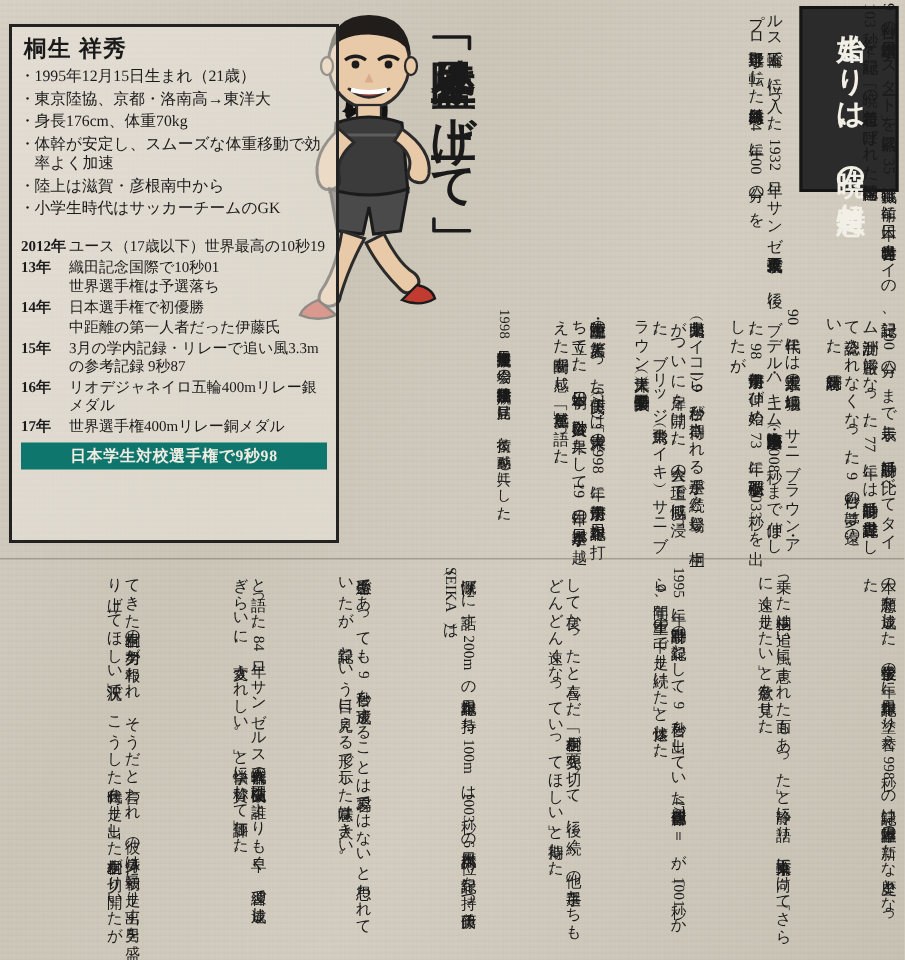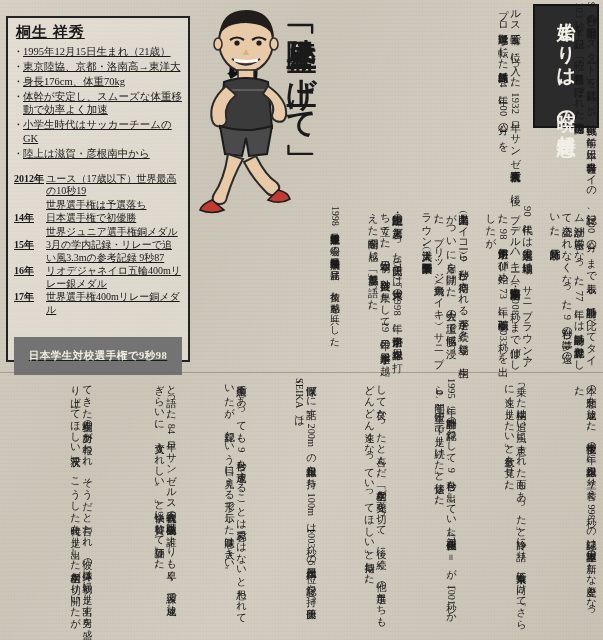--- a/index.html
+++ b/index.html
@@ -56,36 +56,36 @@
   #headline2{
     position:absolute;top:14px;right:262px;width:56px;height:352px;
   }
   #headline2 .v{font-size:30px;font-weight:bold;letter-spacing:1px;}
 
   
   #caricature{position:absolute;left:190px;top:4px;width:110px;height:232px;}
 
   
   #profile{
-    position:absolute;left:6px;top:16px;width:184px;height:346px;
+    position:absolute;left:6px;top:16px;width:220px;height:346px;
     border:2px solid #222;background:rgba(236,232,222,.55);
-    padding:4px 6px;box-sizing:border-box;text-decoration:underline;
+    padding:4px 6px;box-sizing:border-box;
   }
   #profile .pname{font-size:15px;font-weight:bold;letter-spacing:1px;margin:1px 0 3px 2px;}
   #profile ul{list-style:none;margin:0;padding:0;}
   #profile li{font-size:10.5px;line-height:1.32;margin-bottom:1px;padding-left:9px;position:relative;}
   #profile li:before{content:"・";position:absolute;left:-1px;top:0;}
   #profile .sect{font-size:12px;font-weight:bold;margin:4px 0 2px 1px;}
   #profile table{border-collapse:collapse;width:100%;margin-top:12px;}
   #profile td{font-size:10px;line-height:1.25;vertical-align:top;padding:0 0 1px 0;}
   #profile td.yr{width:30px;white-space:nowrap;font-weight:bold;}
   #profile td.ev{padding-left:2px;}
   #profile .bar{
-    margin-top:20px;background:#737373;color:#f0ece2;font-size:10.5px;
-    padding:12px 3px;text-align:center;font-weight:bold;letter-spacing:.5px;
+    margin-top:3px;background:#0f766e;color:#f0ece2;font-size:10.5px;
+    padding:2px 3px;text-align:center;font-weight:bold;letter-spacing:.5px;
   }
 
   
   .col{position:absolute;top:6px;}
   .col .vmix{font-size:10.5px;line-height:1.16;letter-spacing:.2px;}
   .col.small .vmix{font-size:9.6px;}
 
   
   .lcol{position:absolute;}
   .lcol .vmix{font-size:10.3px;line-height:1.16;}
@@ -146,40 +146,44 @@
     </svg>
   </div>
 
   <div id="profile">
     <div class="pname">桐生 祥秀</div>
     <ul>
       <li>1995年12月15日生まれ（21歳）</li>
       <li>東京陸協、京都・洛南高→東洋大</li>
       <li>身長176cm、体重70kg</li>
       <li>体幹が安定し、スムーズな体重移動で効率よく加速</li>
+      <li>陸上は滋賀・彦根南中から</li>
       <li>小学生時代はサッカーチームのGK</li>
-      <li>陸上は滋賀・彦根南中から</li>
     </ul>
     <table>
       <tbody>
           <tr>
         <td class="yr">2012年</td>
         <td class="ev">ユース（17歳以下）世界最高の10秒19</td>
       </tr>
       <tr>
+        <td class="yr">13年</td>
+        <td class="ev">織田記念国際で10秒01</td>
+      </tr>
+      <tr>
         <td class="yr"></td>
         <td class="ev">世界選手権は予選落ち</td>
       </tr>
       <tr>
         <td class="yr">14年</td>
         <td class="ev">日本選手権で初優勝</td>
       </tr>
       <tr>
         <td class="yr"></td>
-        <td class="ev">世界ジュニア選手権銅メダル</td>
+        <td class="ev">中距離の第一人者だった伊藤氏</td>
       </tr>
       <tr>
         <td class="yr">15年</td>
         <td class="ev">3月の学内記録・リレーで追い風3.3mの参考記録 9秒87</td>
       </tr>
       <tr>
         <td class="yr">16年</td>
         <td class="ev">リオデジャネイロ五輪400mリレー銀メダル</td>
       </tr>
       <tr>

